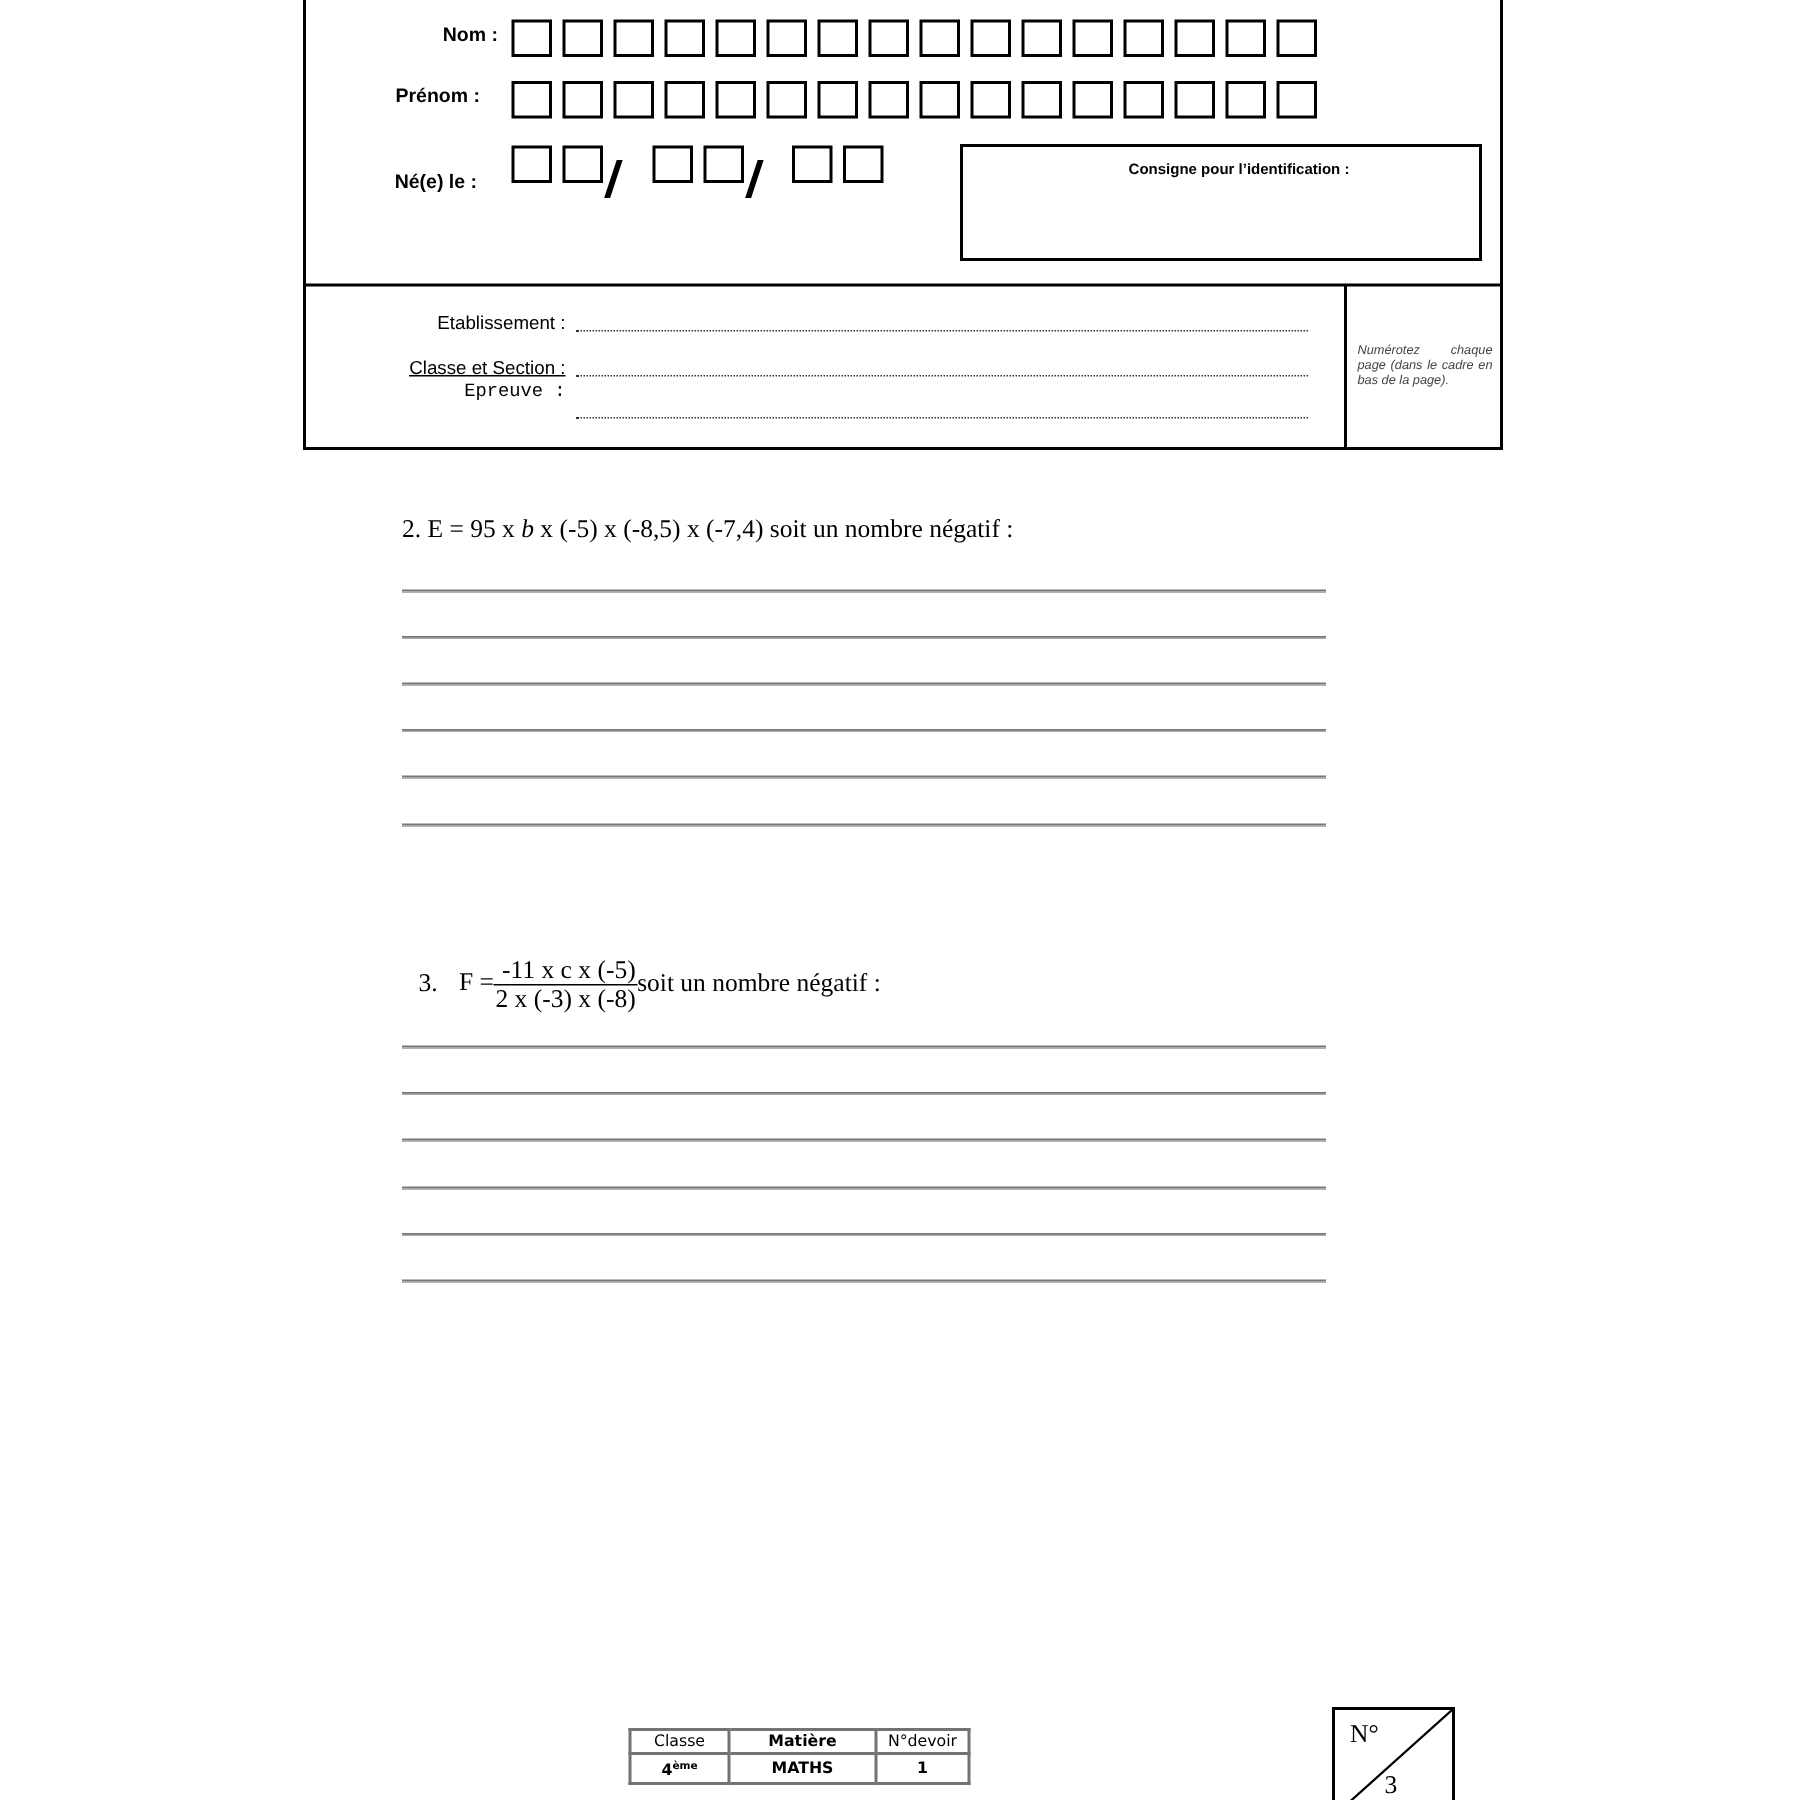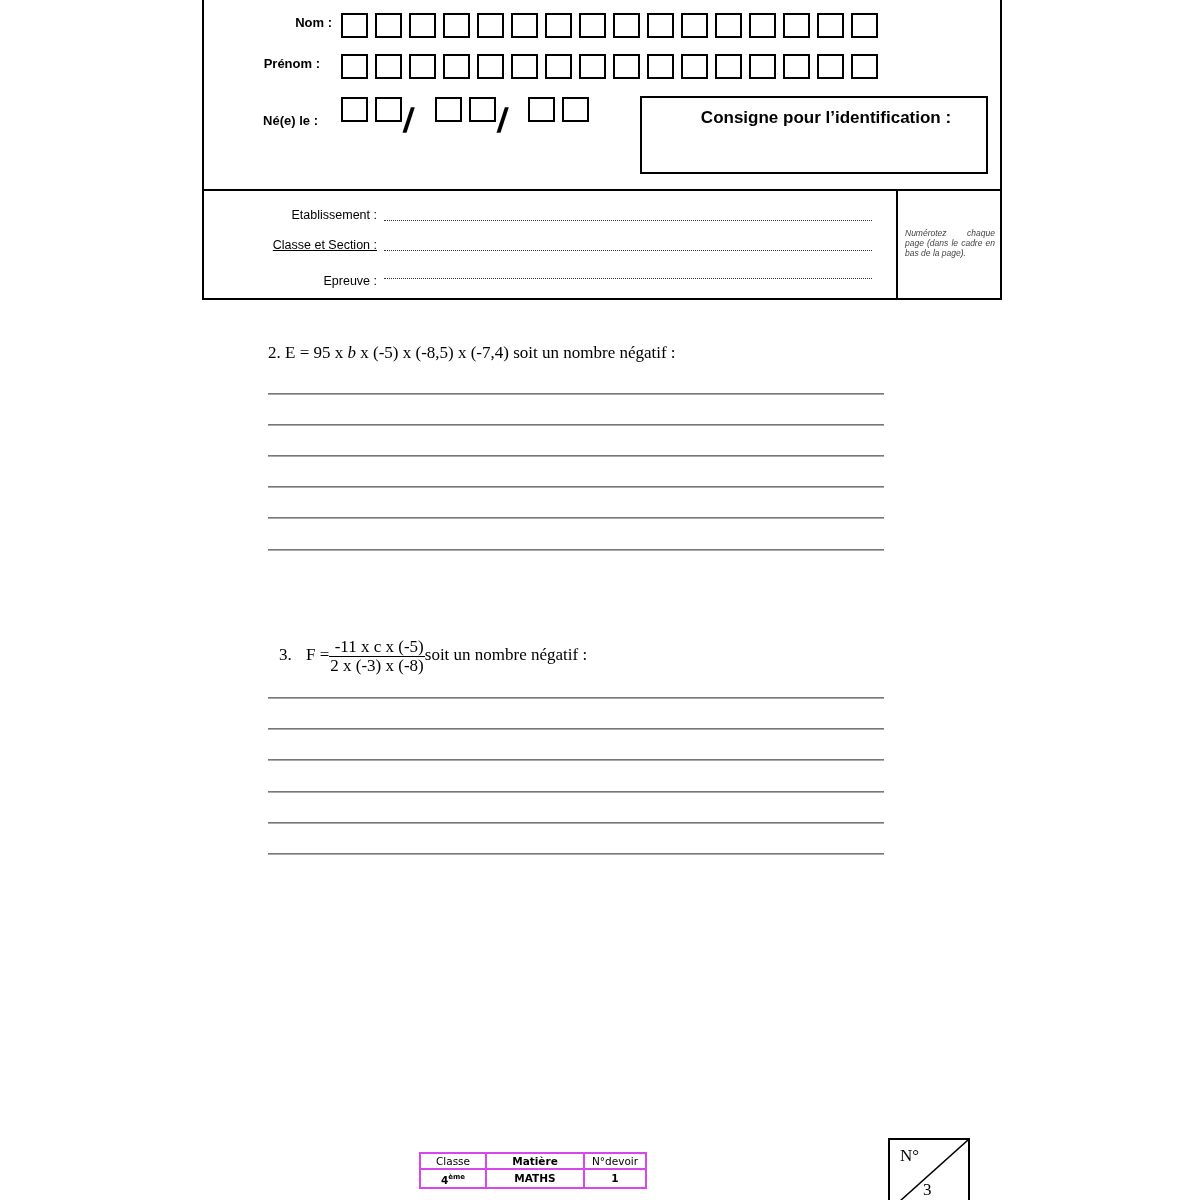--- a/index.html
+++ b/index.html
@@ -10,39 +10,39 @@
     .id-frame { left: 202px; top: -4px; width: 796px; height: 302px; border: 2px solid #000; border-top: none; box-sizing: content-box; }
     .id-divider { left: 202px; top: 189px; width: 800px; height: 2px; background: #000; }
     .side-divider { left: 896px; top: 190px; width: 2px; height: 110px; background: #000; }
 
     .field-label { font-weight: bold; font-size: 13px; text-align: right; width: 120px; }
 
     .box { width: 23px; height: 21px; border: 2px solid #000; background: #fff; }
     .slash { font-size: 34px; font-weight: bold; line-height: 1; transform: skewX(-8deg); }
 
     .consigne { left: 640px; top: 96px; width: 344px; height: 74px; border: 2px solid #000; }
-    .consigne-title { position: absolute; left: 0; width: 100%; top: 10px; text-align: center; font-weight: bold; font-size: 17px; padding-left: 24px; box-sizing: border-box; }
+    .consigne-title { position: absolute; left: 0; width: 100%; top: 10px; text-align: center; font-weight: bold; font-size: 10px; padding-left: 24px; box-sizing: border-box; }
     .consigne-text { position: absolute; left: 32px; top: 27px; font-size: 11.5px; line-height: 14px; }
 
     .line-label { font-size: 12.5px; text-align: right; width: 200px; }
     .dotted { height: 0; border-bottom: 1px dotted #333; }
 
     .side-note { left: 905px; top: 228px; width: 90px; font-size: 8.5px; font-style: italic; color: #444; line-height: 10px; text-align: justify; }
 
     
     .exercise { font-family: "Liberation Serif", serif; font-size: 17px; }
     .rule { left: 268px; width: 616px; height: 1px; background: #777; border-bottom: 1px solid #aaa; }
 
     .frac { display: inline-block; vertical-align: middle; text-align: right; line-height: 18px; }
     .frac .num { display: block; border-bottom: 1.5px solid #000; padding: 0 1px; }
     .frac .den { display: block; padding: 0 1px; }
 
     
     .footer-table { left: 419px; top: 1152px; border-collapse: collapse; font-family: "DejaVu Sans", sans-serif; font-size: 10.5px; }
-    .footer-table td { border: 2px solid #d946ef; text-align: center; padding: 0; height: 14px; line-height: 14px; }
+    .footer-table td { border: 2px solid #737373; text-align: center; padding: 0; height: 14px; line-height: 14px; }
     .footer-table td.c1 { width: 64px; }
     .footer-table td.c2 { width: 96px; font-weight: bold; }
     .footer-table td.c3 { width: 60px; }
     .footer-table .bold { font-weight: bold; }
     sup { font-size: 7px; }
 
     .page-box { left: 888px; top: 1138px; width: 78px; height: 70px; border: 2px solid #000; overflow: hidden; font-family: "Liberation Serif", serif; }
     .page-no-label { position: absolute; left: 10px; top: 6px; font-size: 17px; }
     .page-no-value { position: absolute; left: 33px; top: 40px; font-size: 17px; }
   </style>
@@ -108,21 +108,21 @@
 <div class="abs consigne">
   <div class="consigne-title">Consigne pour l’identification :</div>
 </div>
 
 <div class="abs line-label" style="left:177px; top:208px;">Etablissement :</div>
 <div class="abs dotted" style="left:384px; top:220px; width:488px;"></div>
 
 <div class="abs line-label" style="left:177px; top:238px;text-decoration:underline;">Classe et Section :</div>
 <div class="abs dotted" style="left:384px; top:250px; width:488px;"></div>
 
-<div class="abs line-label" style="left:177px; top:274px;">Epreuve :</div>
+<div class="abs line-label" style="left:177px; top:254px;font-family:Liberation Mono, monospace;">Epreuve :</div>
 <div class="abs dotted" style="left:384px; top:278px; width:488px;"></div>
 
 <div class="abs side-note">Numérotez chaque page (dans le cadre en bas de la page).</div>
 
 <div class="abs exercise" style="left:268px; top:343px;">
   <span>2. E = 95 x </span><i>b</i><span> x (-5) x (-8,5) x (-7,4) soit un nombre négatif :</span>
 </div>
 <div class="abs rule" style="top:393px;"></div>
 <div class="abs rule" style="top:424px;"></div>
 <div class="abs rule" style="top:455px;"></div>

